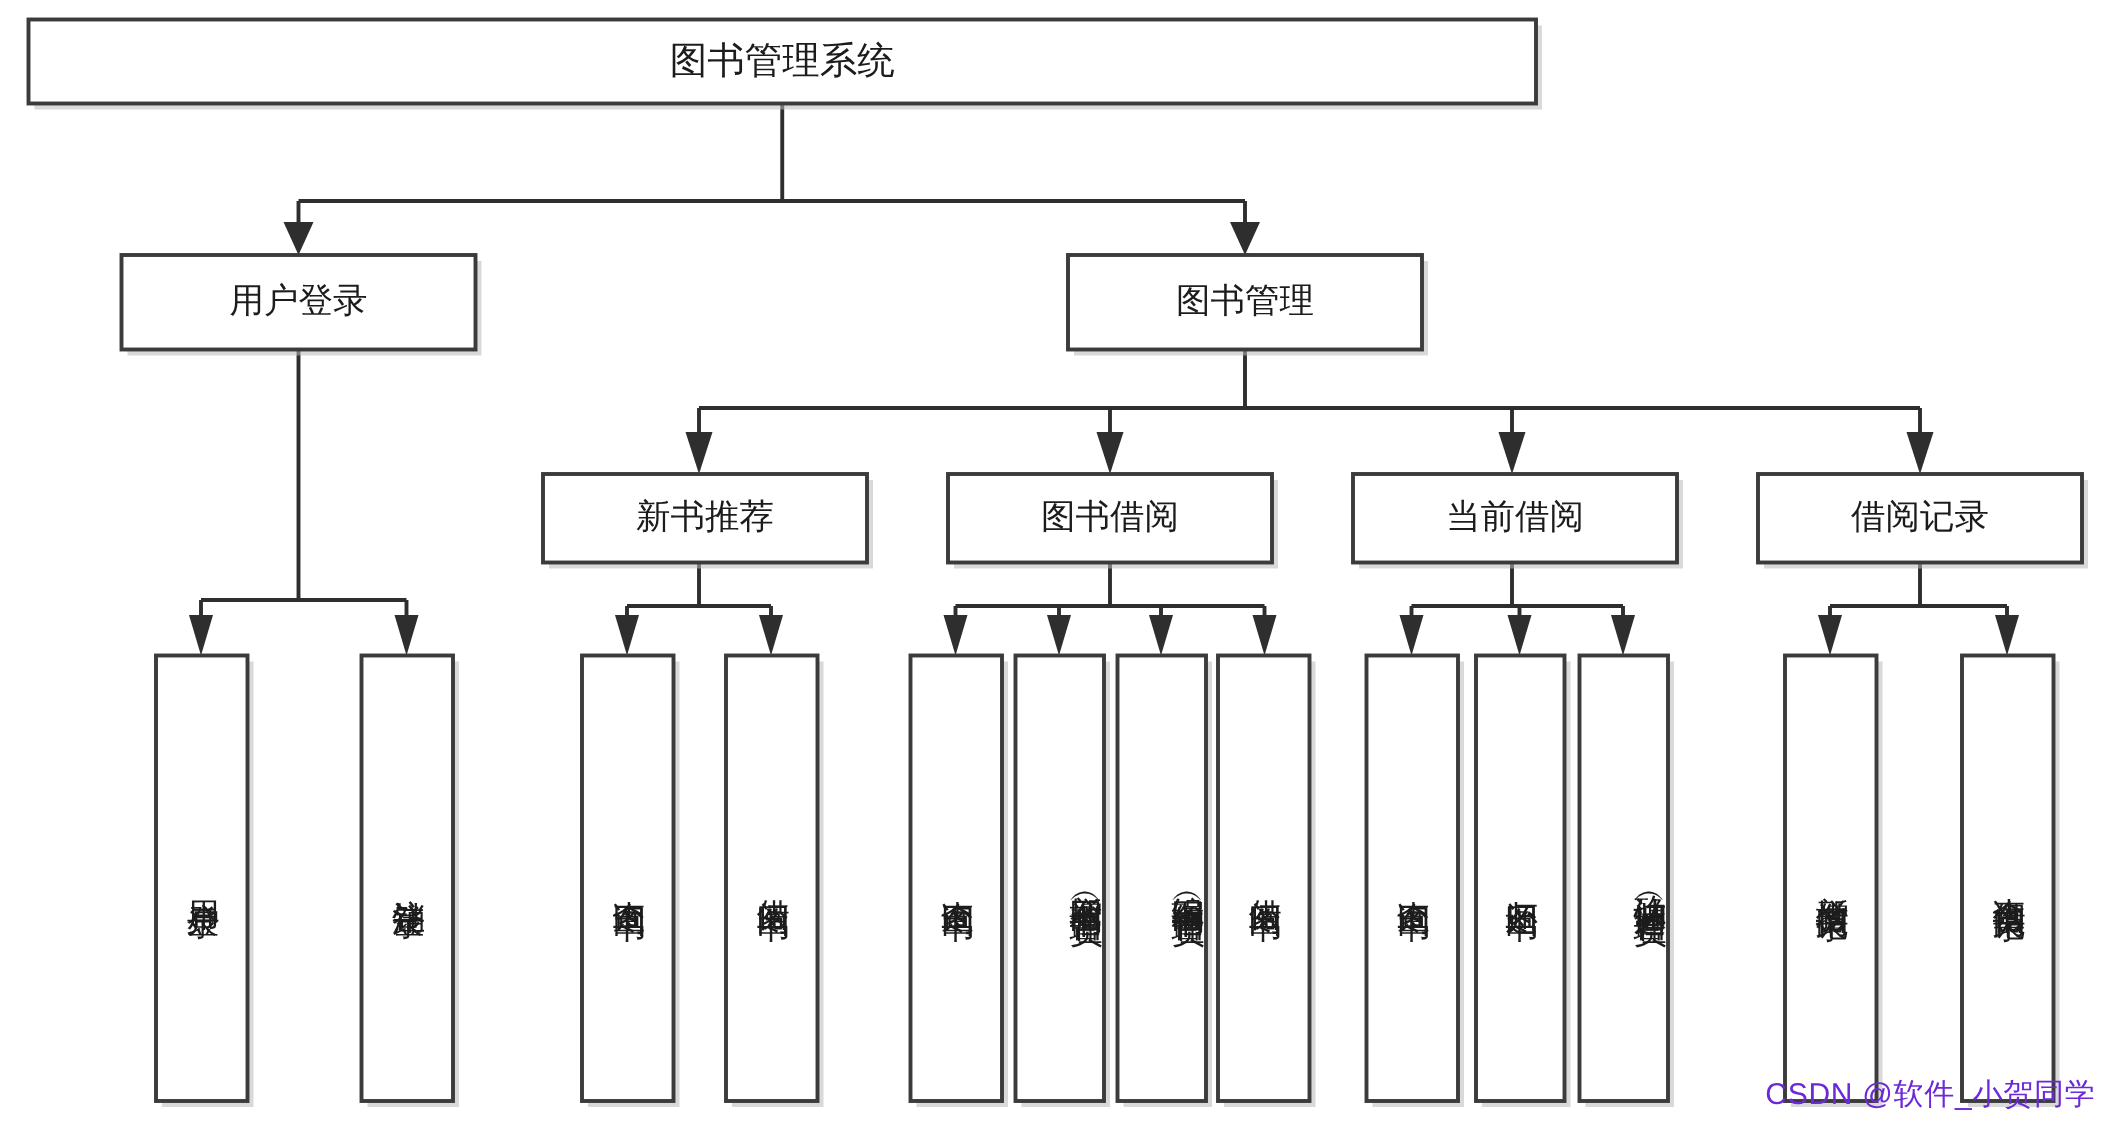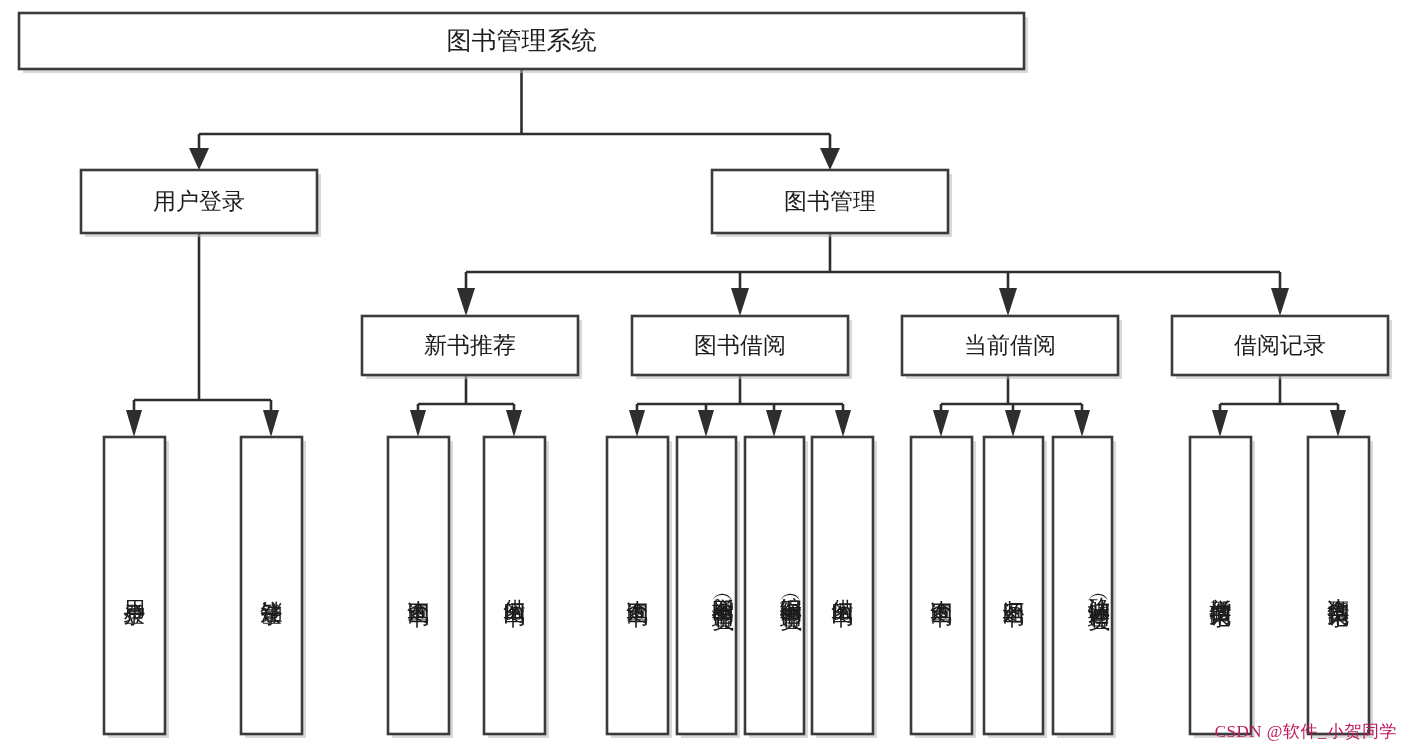--- a/index.html
+++ b/index.html
@@ -67,23 +67,23 @@
     white-space: nowrap;
     display: flex;
     align-items: center;
     justify-content: center;
     pointer-events: none;
   }
   #watermark {
     position: absolute;
     right: 8px;
     bottom: 4px;
-    font-family: Liberation Serif, serif;
-    font-size: 17px;
-    color: #be185d;
+    font-family: Liberation Sans, sans-serif;
+    font-size: 20px;
+    color: #6d28d9;
     white-space: nowrap;
     letter-spacing: 0.5px;
   }
 </style>
 </head>
 <body>
 
 <div id="diagram-root">
 
   <svg id="flow-svg" viewBox="0 0 1405 747">

